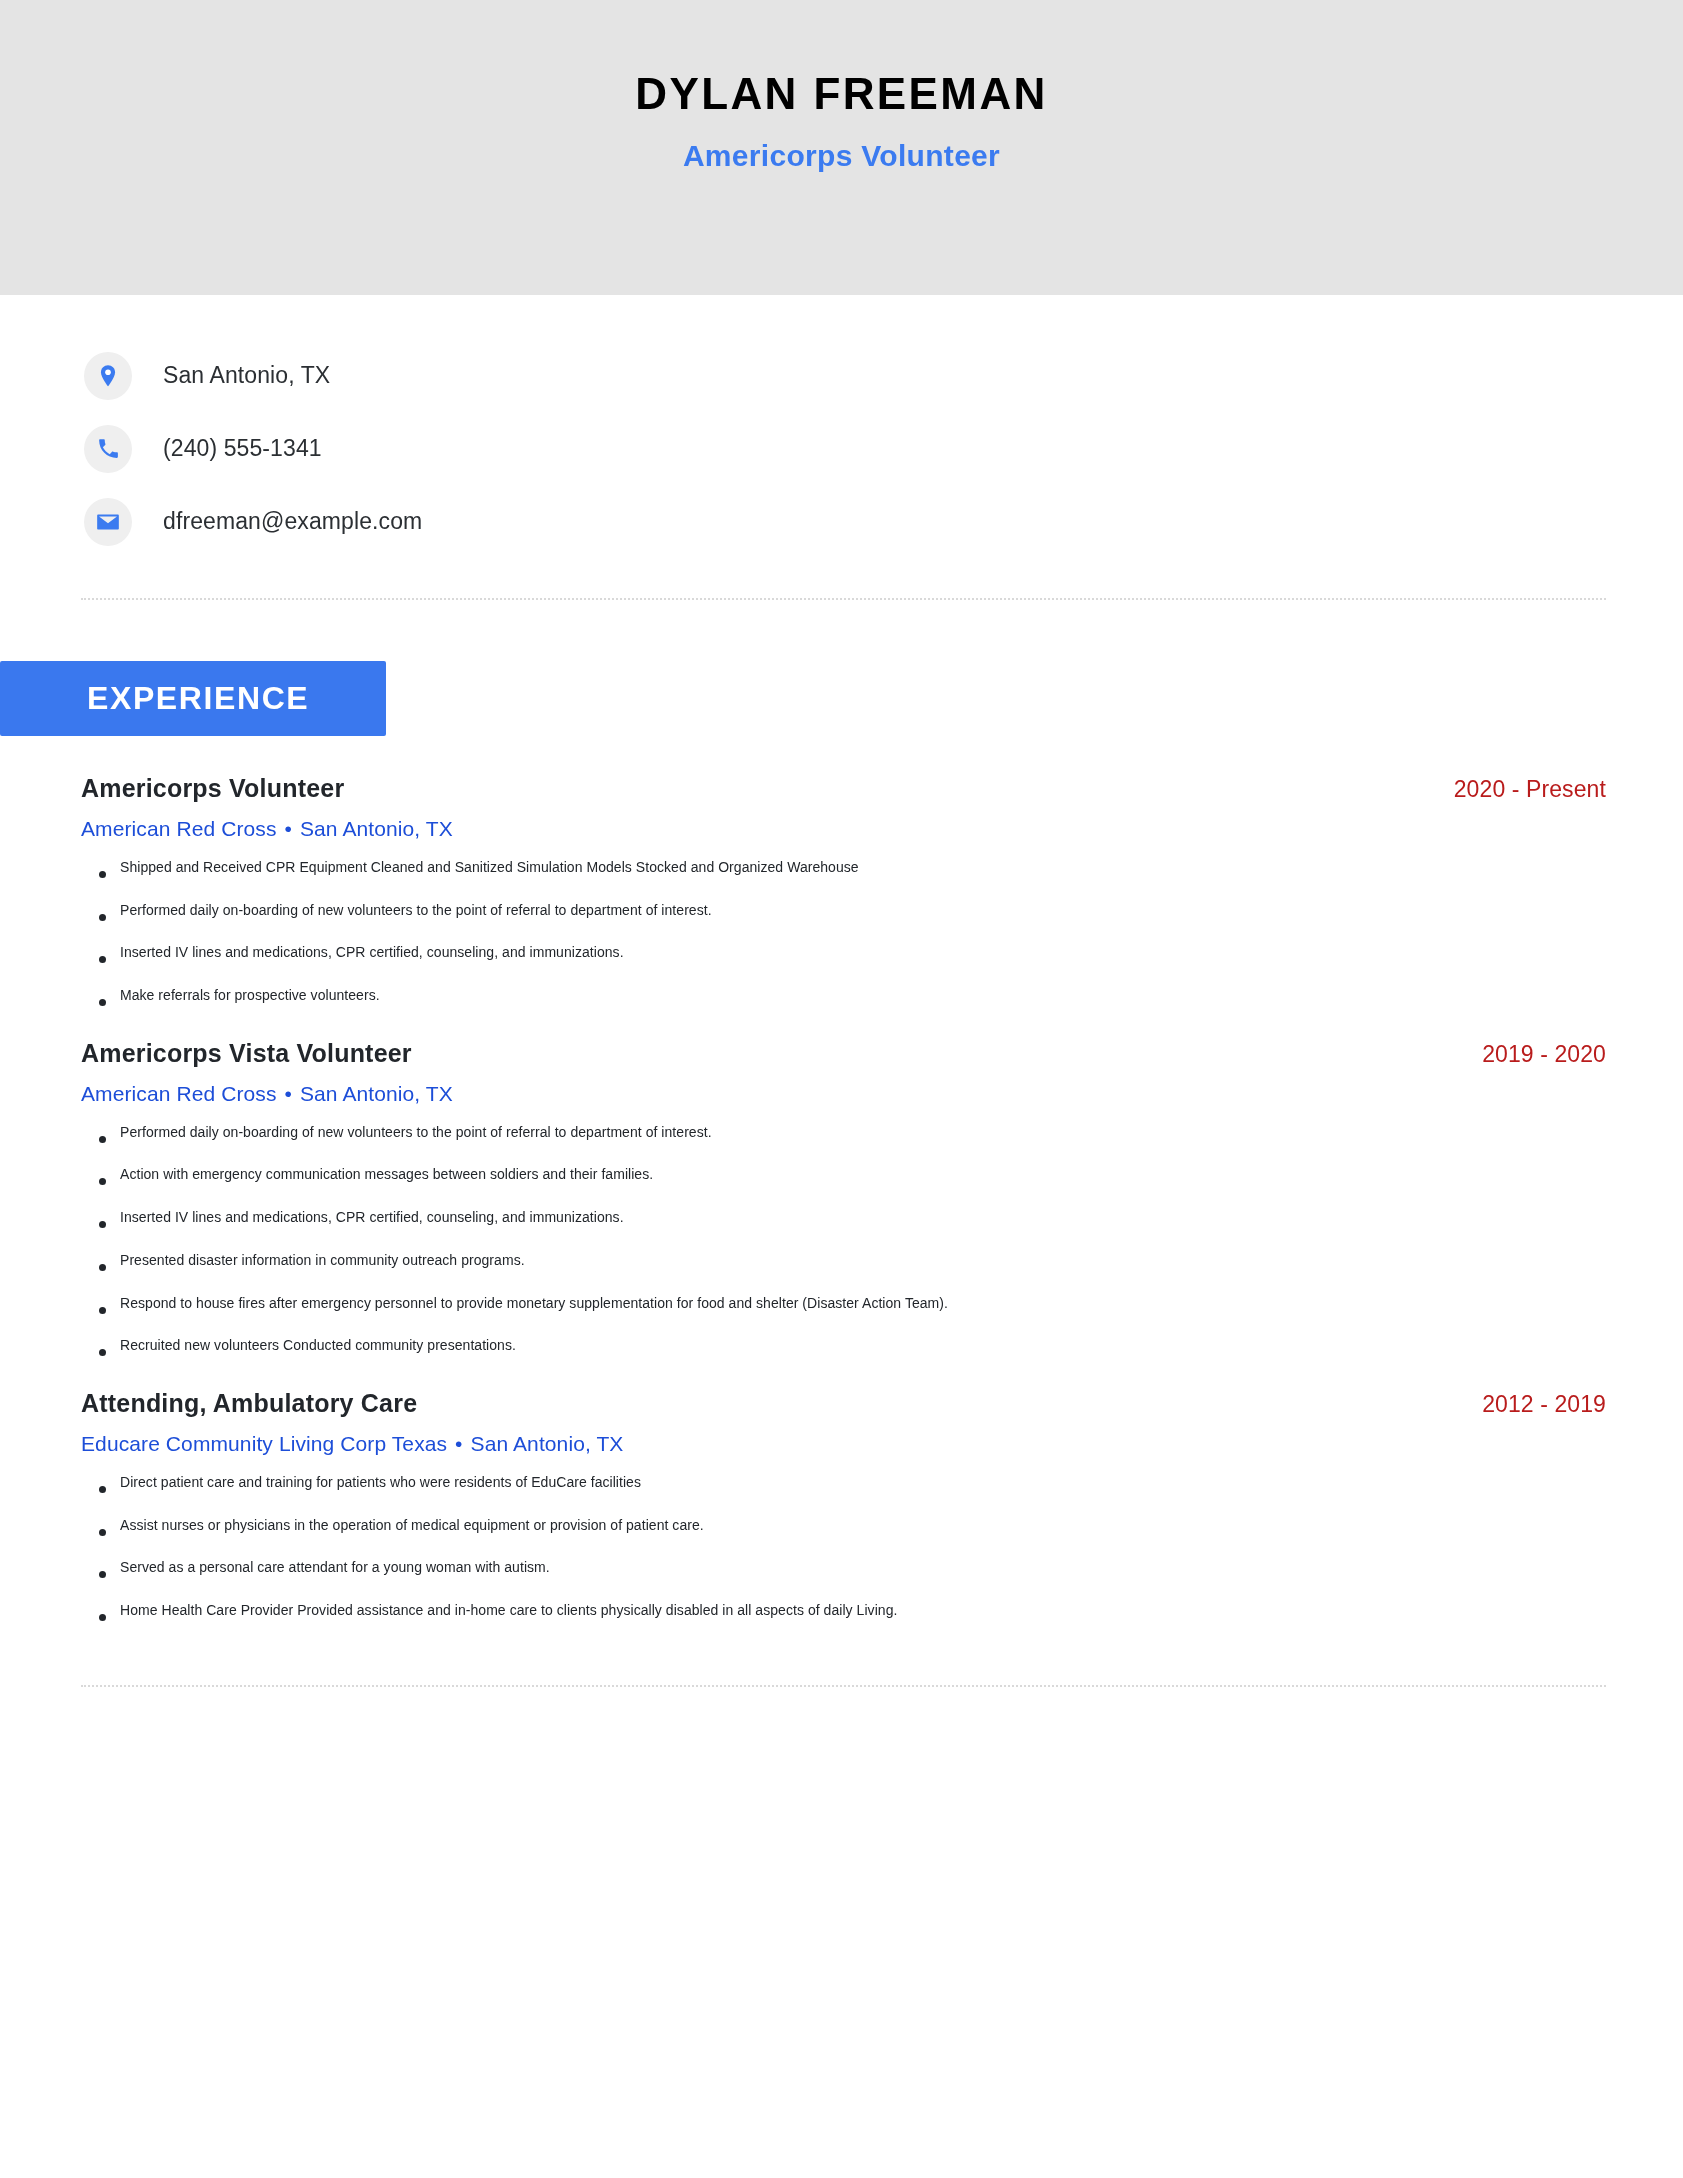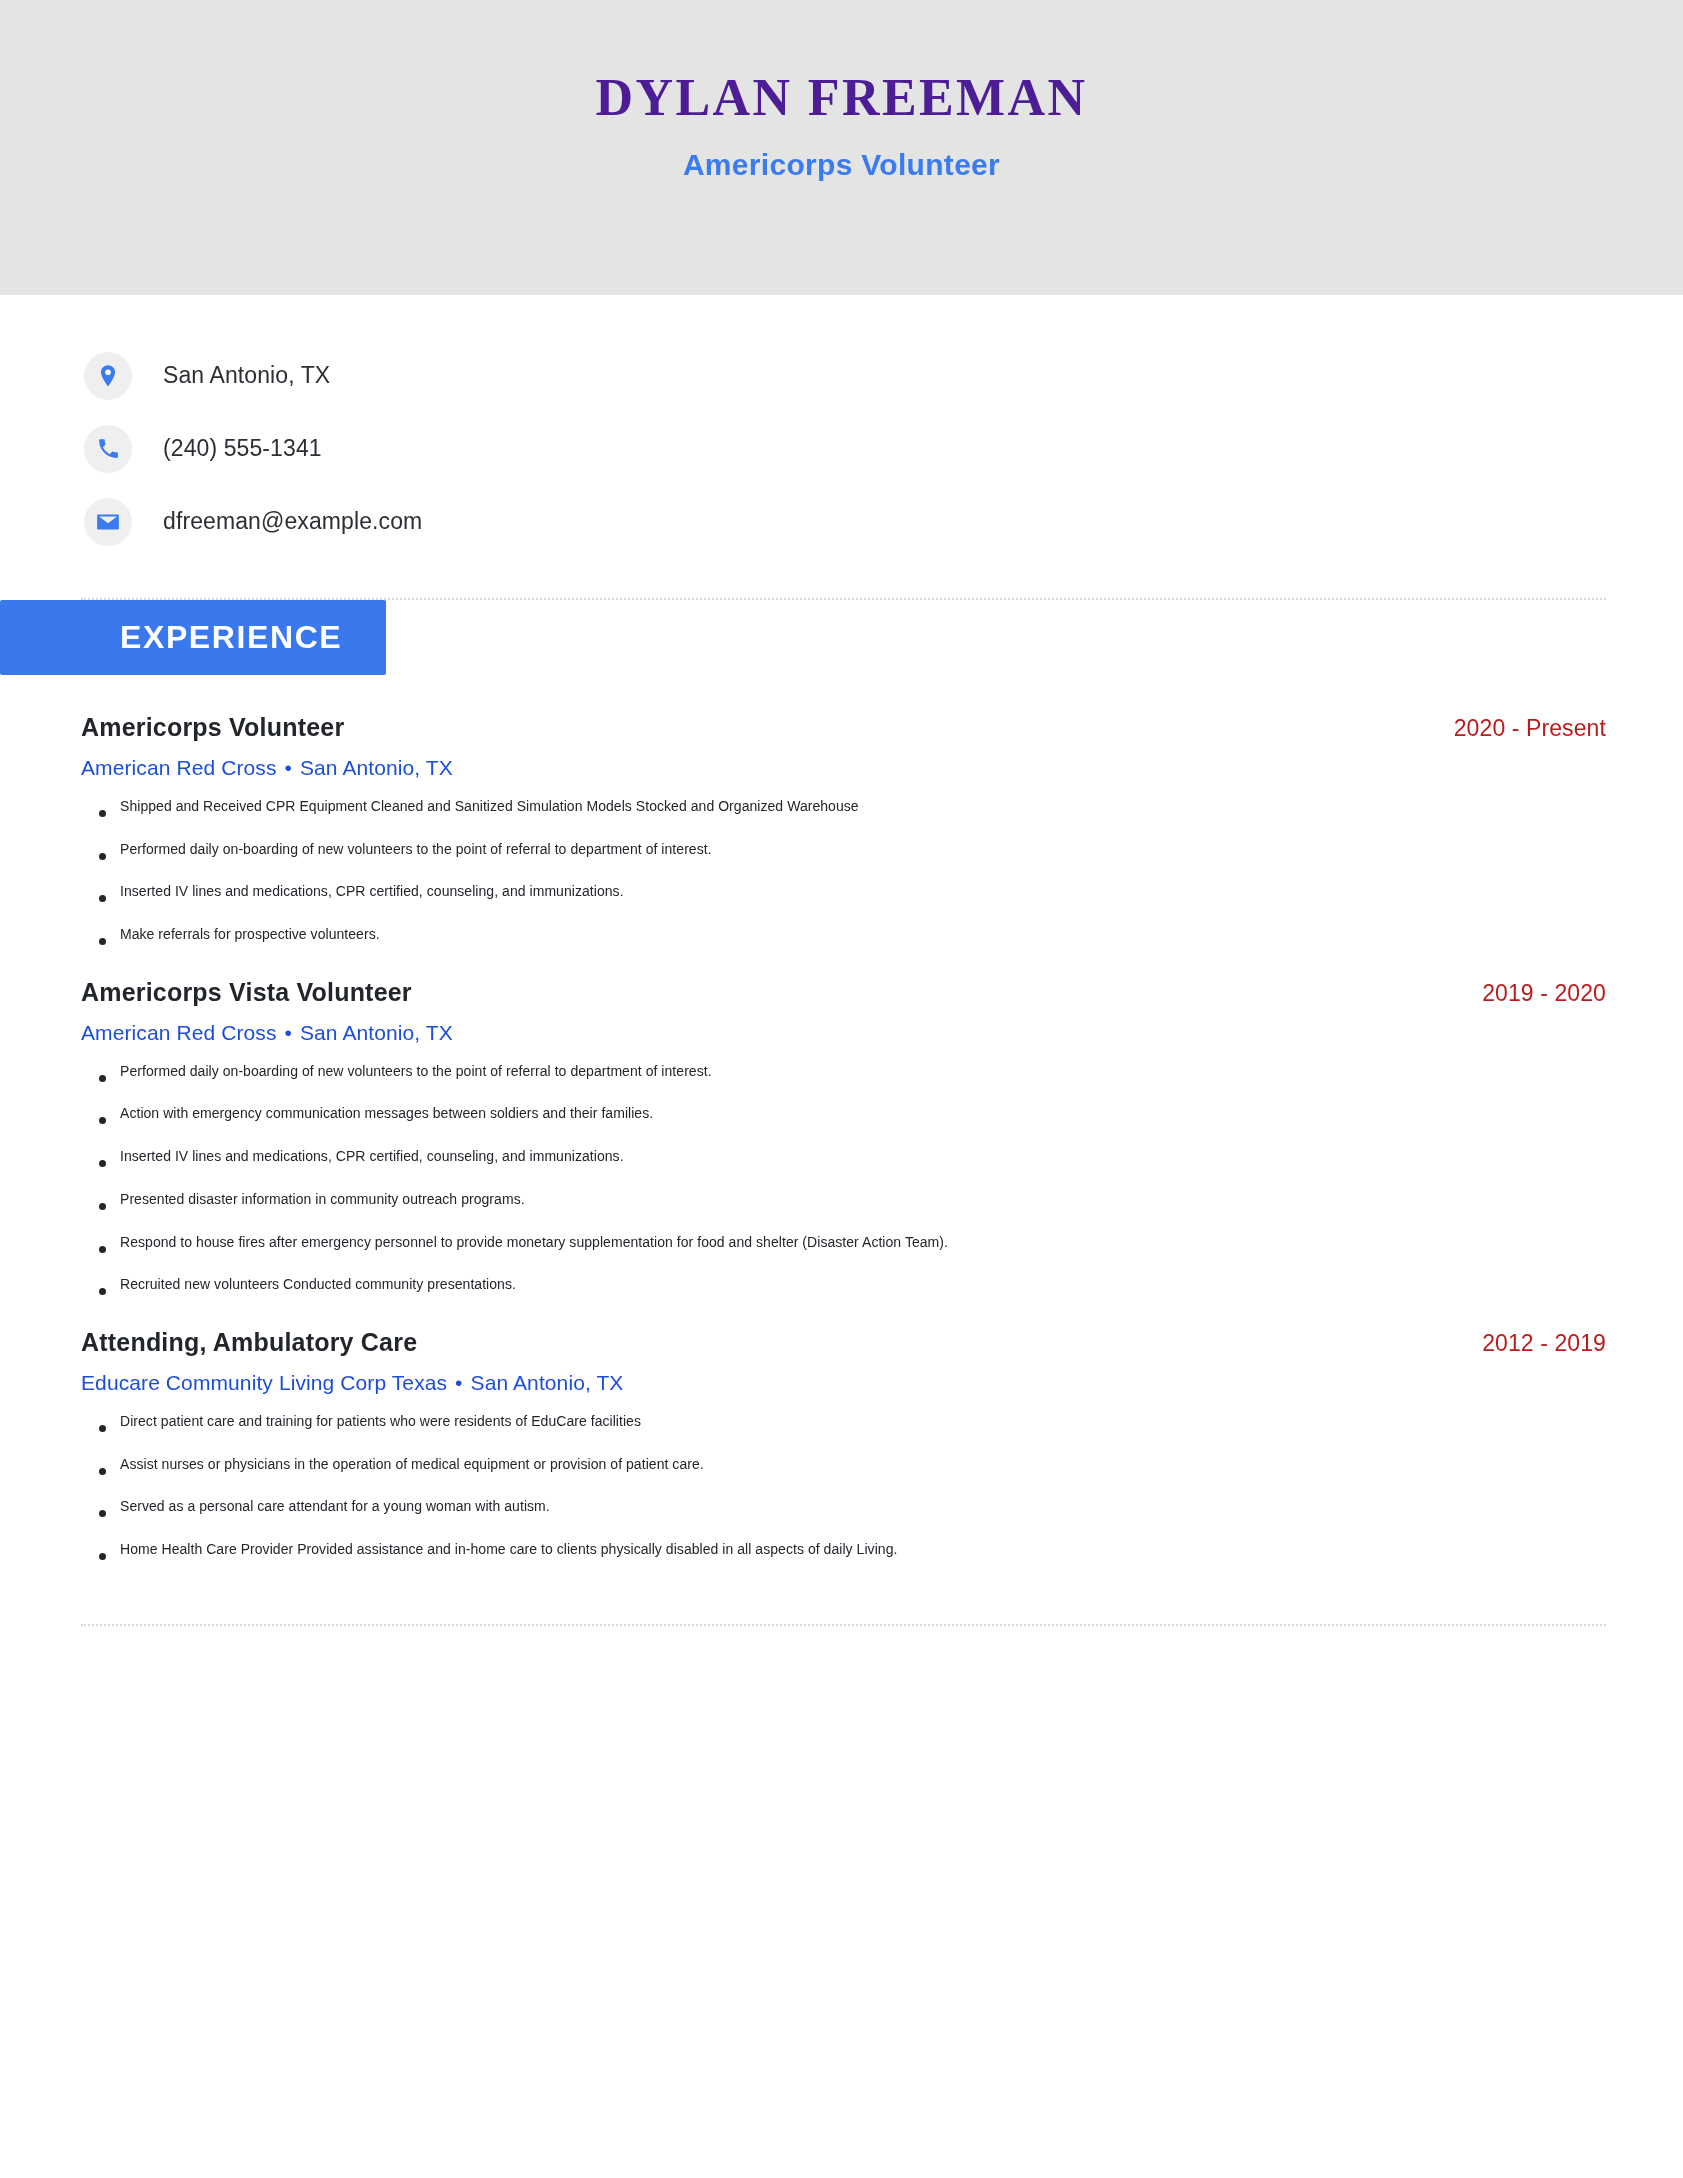--- a/index.html
+++ b/index.html
@@ -21,28 +21,27 @@
     width: 1683px;
     height: 295px;
     background: #e4e4e4;
     display: flex;
     flex-direction: column;
     align-items: center;
     justify-content: flex-start;
     padding-top: 71px;
   }
   .full-name {
-    font-size: 52px;
+    font-size: 44px;
     font-weight: bold;
     letter-spacing: 2.4px;
-    color: #4c1d95;
+    color: #000000;
     line-height: 1.05;
     text-transform: uppercase;
     margin: 0;
-    font-family: Liberation Serif, serif;
   }
   .job-subtitle {
     font-size: 30px;
     font-weight: bold;
     color: #3b7bf0;
     letter-spacing: 0.3px;
     margin-top: 22px;
   }
 
   
@@ -78,27 +77,28 @@
     margin-left: 81px;
     margin-right: 77px;
     border-top: 2px dotted #d9d9d9;
     height: 0;
   }
   .divider-top { margin-top: 40px; }
   .divider-bottom { margin-top: 63px; }
 
   
   .section-banner {
+    margin-top: 61px;
     width: 386px;
     height: 75px;
     background: #3a78ee;
     border-radius: 2px;
     display: flex;
     align-items: center;
-    padding-left: 120px;
+    padding-left: 87px;
   }
   .section-banner-label {
     color: #ffffff;
     font-size: 32px;
     font-weight: bold;
     letter-spacing: 1.6px;
     text-transform: uppercase;
   }
 
   

